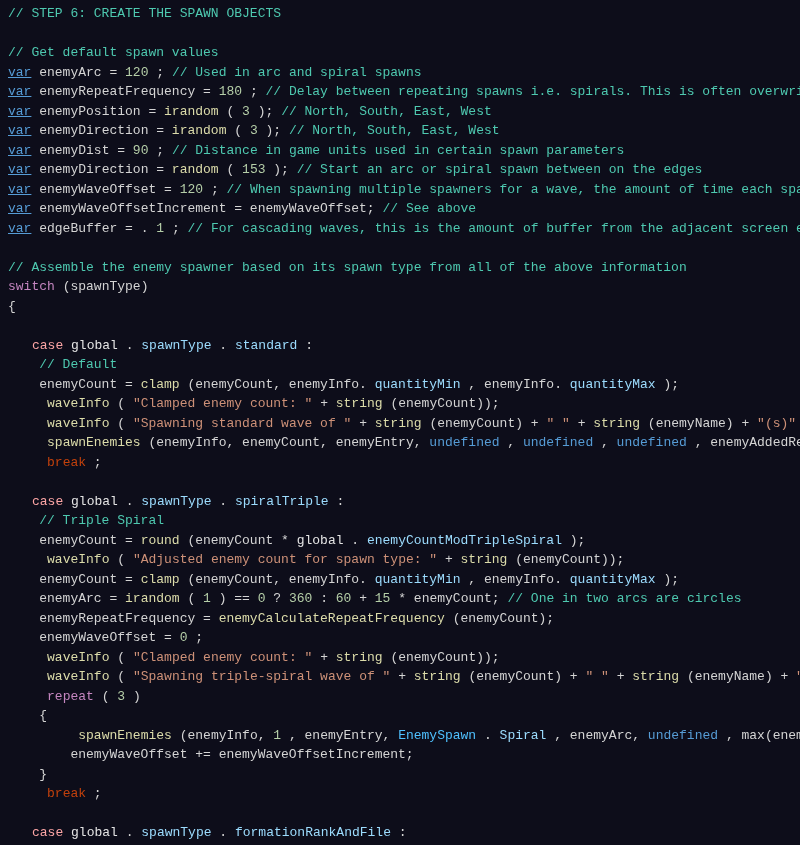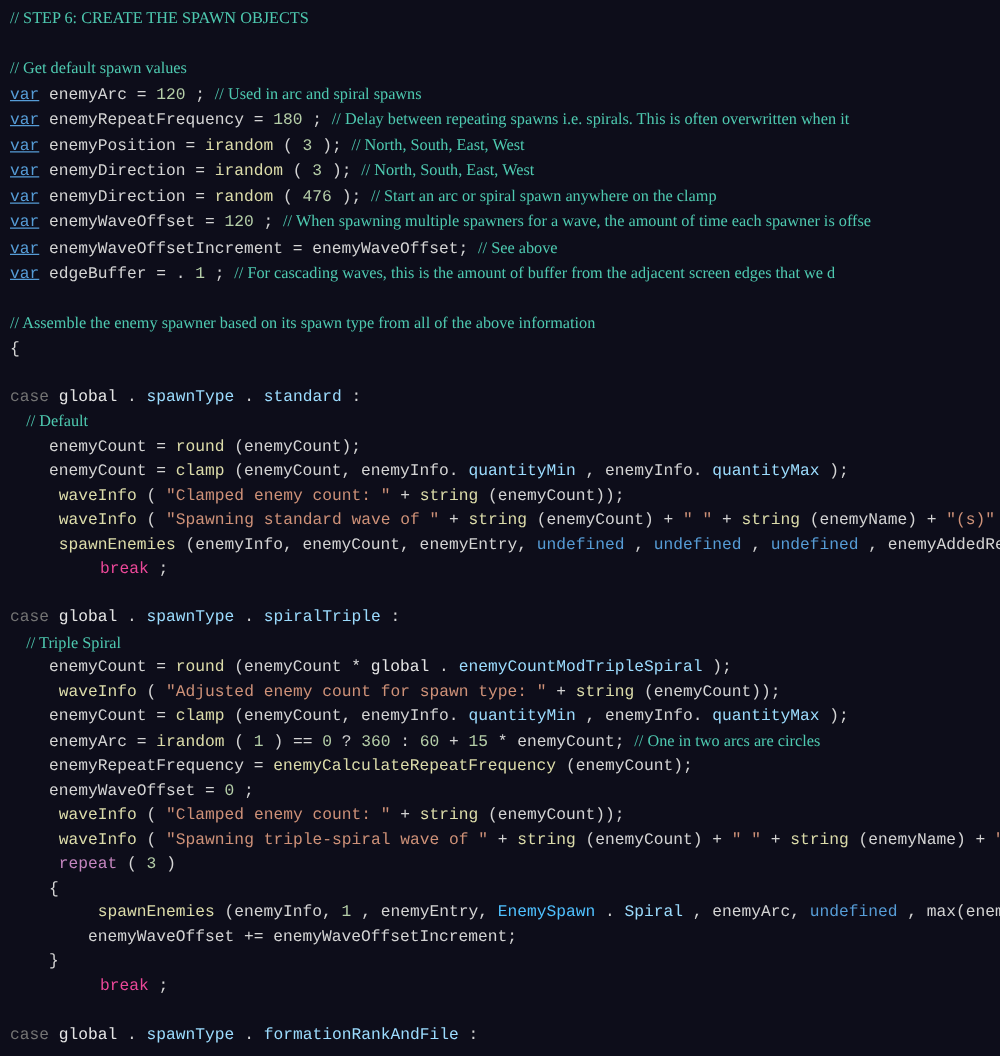--- a/index.html
+++ b/index.html
@@ -20,34 +20,34 @@
       padding: 4px 0;
       overflow: hidden;
     }
     .line {
       display: block;
       white-space: nowrap;
       padding: 0 8px;
       min-height: 19.5px;
     }
     
-    .comment { color: #4ec9b0; font-family: Liberation Serif, serif; }
+    .comment { color: #4ec9b0; }
     .var-kw { color: #569cd6; text-decoration: underline; }
     .string { color: #ce9178; }
     .number { color: #b5cea8; }
     .func { color: #dcdcaa; }
     .prop { color: #9cdcfe; }
     .plain { color: #d4d4d4; }
-    .case-kw { color: #737373; }
+    .case-kw { color: #fca5a5; margin-left: 24px; }
     .switch-kw { color: #c586c0; }
     .global { color: #e5e5e5; margin-top: 36px; }
     .spawntype { color: #9cdcfe; }
     .undefined-kw { color: #569cd6; }
     .repeat-kw { color: #c586c0; }
-    .break-kw { color: #ec4899; margin-left: 33px; }
+    .break-kw { color: #c2410c; }
     .enemy-spawn { color: #4fc1ff; }
   </style>
 </head>
 <body>
 
 <div class="code-container">
 
   <span class="line">
     <span class="comment">// STEP 6: CREATE THE SPAWN OBJECTS</span>
   </span>
@@ -87,29 +87,36 @@
   <span class="line">
     <span class="var-kw">var</span>
     <span class="plain"> enemyDirection = </span>
     <span class="func">irandom</span>
     <span class="plain">(</span>
     <span class="number">3</span>
     <span class="plain">); </span>
     <span class="comment">// North, South, East, West</span>
   </span>
 
+  <span class="line">
+    <span class="var-kw">var</span>
+    <span class="plain"> enemyDist = </span>
+    <span class="number">90</span>
+    <span class="plain">; </span>
+    <span class="comment">// Distance in game units used in certain spawn parameters</span>
+  </span>
 
   <span class="line">
     <span class="var-kw">var</span>
     <span class="plain"> enemyDirection = </span>
     <span class="func">random</span>
     <span class="plain">(</span>
-    <span class="number">476</span>
+    <span class="number">153</span>
     <span class="plain">); </span>
-    <span class="comment">// Start an arc or spiral spawn anywhere on the clamp</span>
+    <span class="comment">// Start an arc or spiral spawn between on the edges</span>
   </span>
 
   <span class="line">
     <span class="var-kw">var</span>
     <span class="plain"> enemyWaveOffset = </span>
     <span class="number">120</span>
     <span class="plain">; </span>
     <span class="comment">// When spawning multiple spawners for a wave, the amount of time each spawner is offse</span>
   </span>
 
@@ -126,20 +133,24 @@
     <span class="plain">; </span>
     <span class="comment">// For cascading waves, this is the amount of buffer from the adjacent screen edges that we d</span>
   </span>
 
   <span class="line">&nbsp;</span>
 
   <span class="line">
     <span class="comment">// Assemble the enemy spawner based on its spawn type from all of the above information</span>
   </span>
 
+  <span class="line">
+    <span class="switch-kw">switch</span>
+    <span class="plain">(spawnType)</span>
+  </span>
 
   <span class="line">
     <span class="plain">{</span>
   </span>
 
   <span class="line">&nbsp;</span>
 
   <span class="line">
     <span class="case-kw">case</span>
     <span class="plain"> </span>
@@ -148,25 +159,20 @@
     <span class="spawntype">spawnType</span>
     <span class="plain">.</span>
     <span class="spawntype">standard</span>
     <span class="plain">:</span>
   </span>
 
   <span class="line">
     <span class="comment">&nbsp;&nbsp;&nbsp;&nbsp;// Default</span>
   </span>
 
-  <span class="line">
-    <span class="plain">&nbsp;&nbsp;&nbsp;&nbsp;enemyCount = </span>
-    <span class="func">round</span>
-    <span class="plain">(enemyCount);</span>
-  </span>
 
   <span class="line">
     <span class="plain">&nbsp;&nbsp;&nbsp;&nbsp;enemyCount = </span>
     <span class="func">clamp</span>
     <span class="plain">(enemyCount, enemyInfo.</span>
     <span class="prop">quantityMin</span>
     <span class="plain">, enemyInfo.</span>
     <span class="prop">quantityMax</span>
     <span class="plain">);</span>
   </span>

